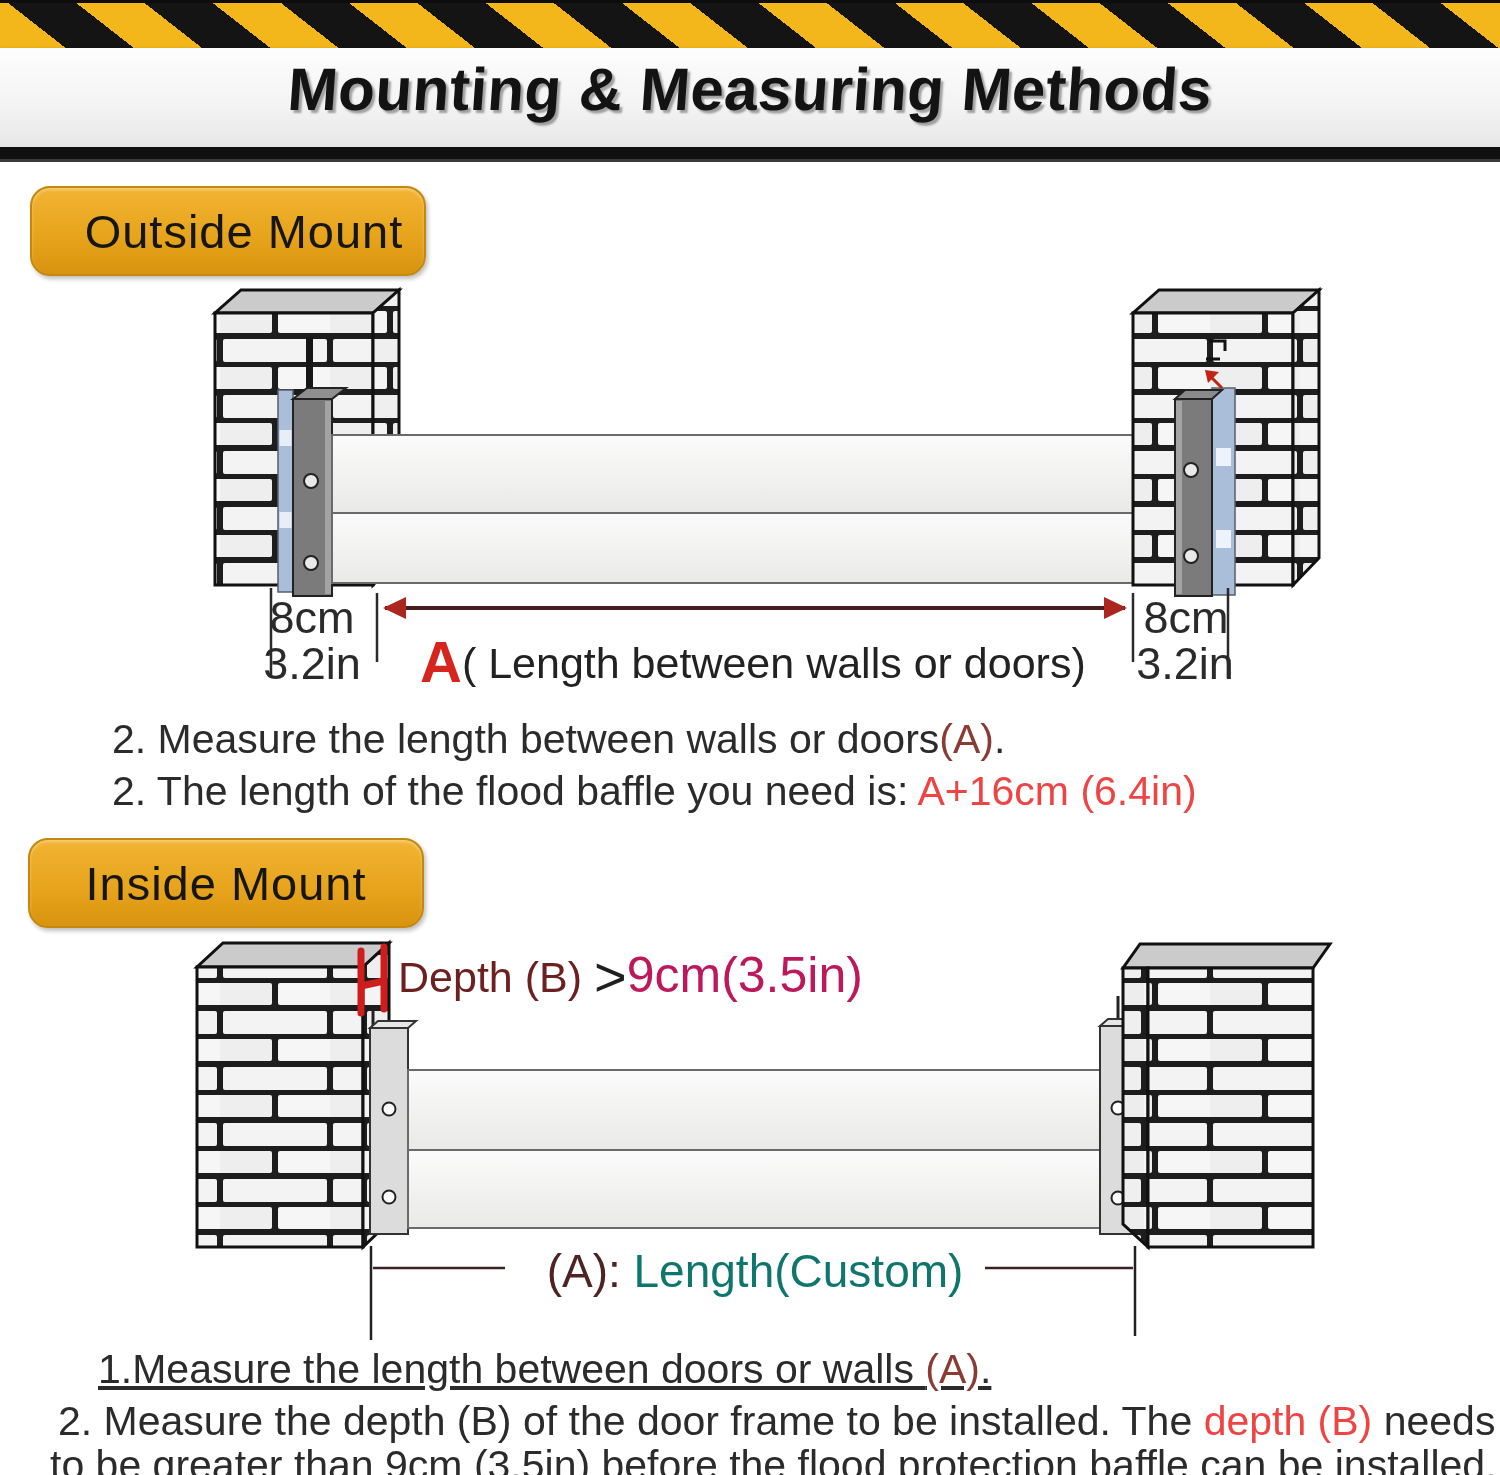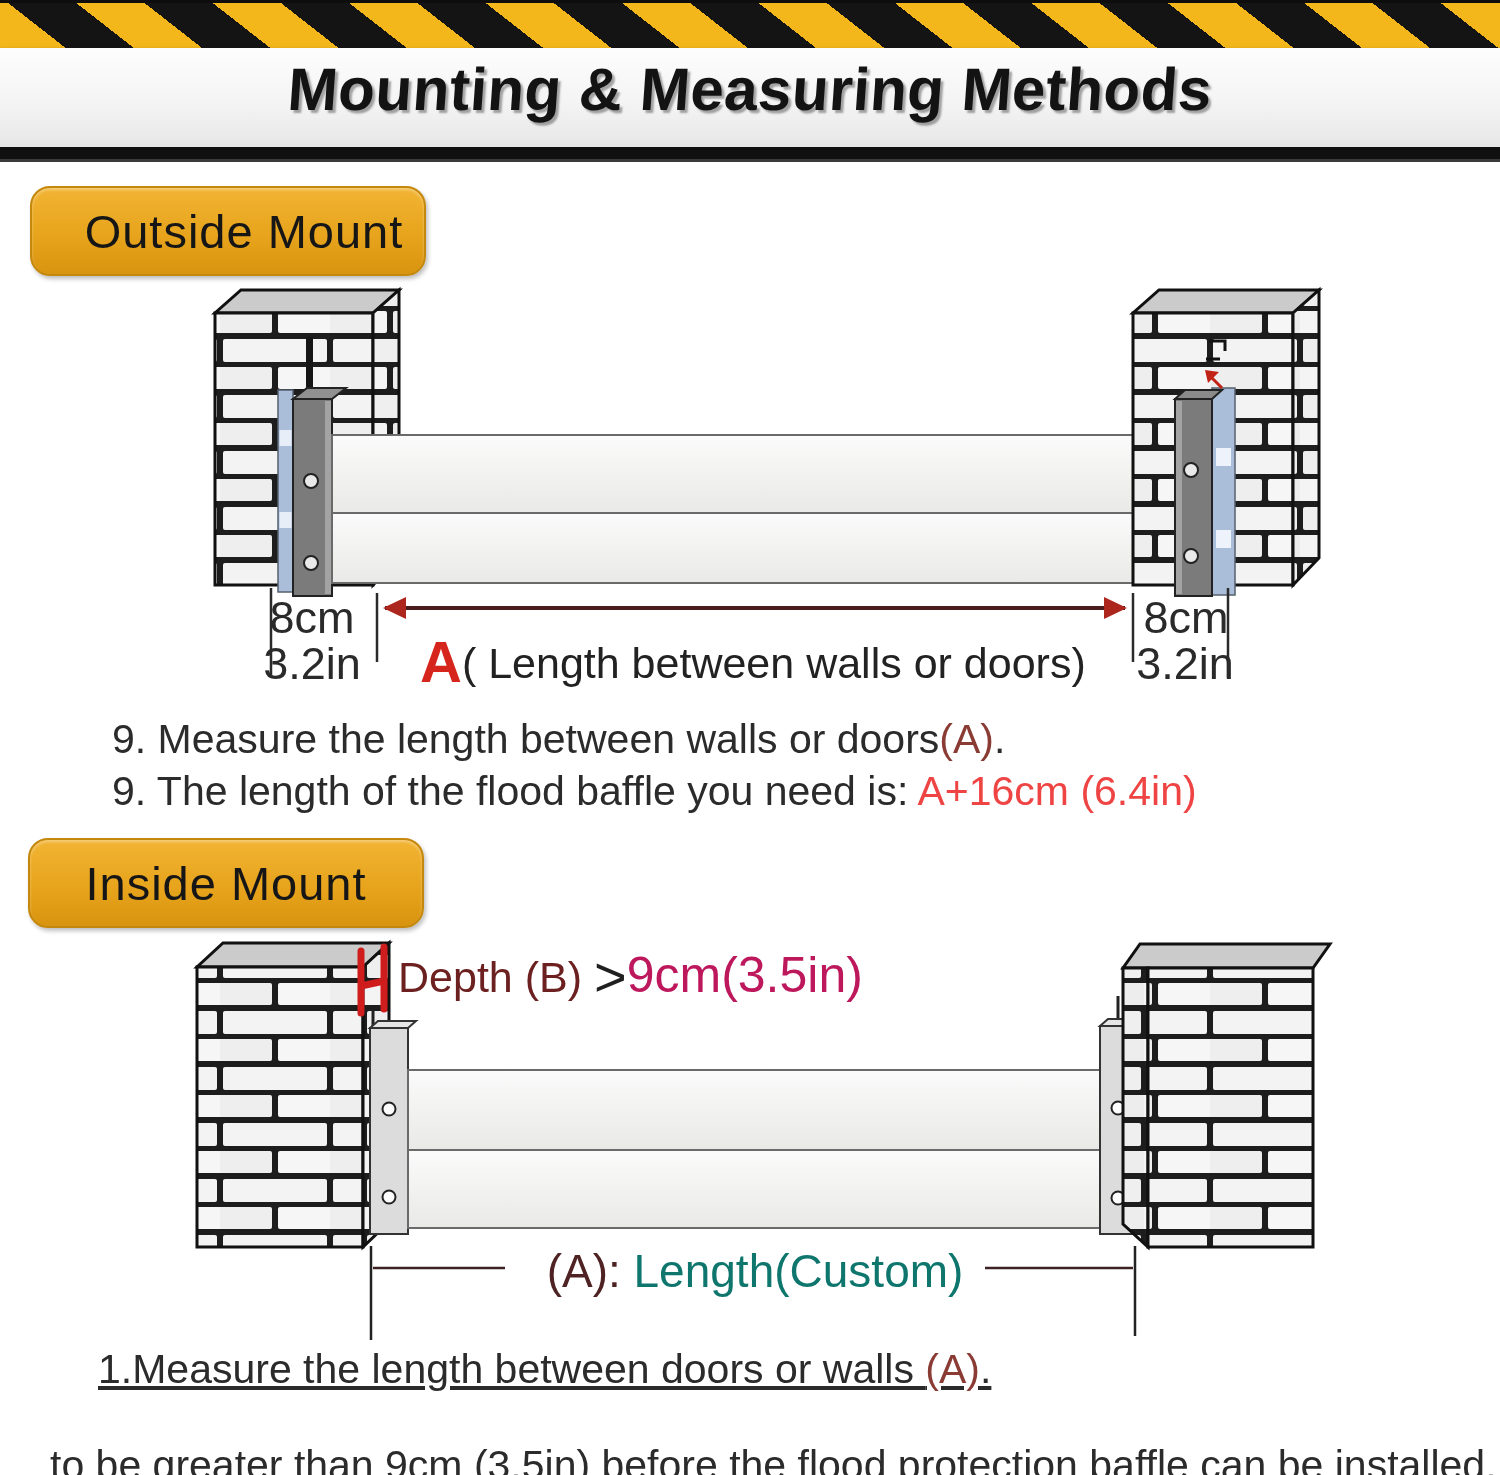--- a/index.html
+++ b/index.html
@@ -189,32 +189,35 @@
   <div class="ovl dim" style="left:252px;top:592px;width:120px;">8cm</div>
   <div class="ovl dim" style="left:244px;top:638px;width:136px;">3.2in</div>
   <div class="ovl dim" style="left:1136px;top:592px;width:100px;">8cm</div>
   <div class="ovl dim" style="left:1130px;top:638px;width:110px;">3.2in</div>
 
   <div class="ovl span-label" style="left:420px;top:628px;width:760px;">
     <span class="redA">A</span><span>( Length between walls or doors)</span>
   </div>
 
   <div class="ovl steps" style="left:112px;top:716px;">
-    <span>9. Measure the length between walls or doors</span><span class="em-soft">(A)</span><span>.</span>
+    <span>2. Measure the length between walls or doors</span><span class="em-soft">(A)</span><span>.</span>
   </div>
   <div class="ovl steps" style="left:112px;top:768px;">
-    <span>9. The length of the flood baffle you need is: </span><span class="em-maroon">A+16cm (6.4in)</span>
+    <span>2. The length of the flood baffle you need is: </span><span class="em-maroon">A+16cm (6.4in)</span>
   </div>
 
   <div class="ovl depth-label" style="left:398px;top:944px;">
     <span class="p1">Depth (B) </span><span class="gt">&gt;</span><span class="p2">9cm(3.5in)</span>
   </div>
 
   <div class="ovl inside-span" style="left:400px;top:1244px;width:710px;">
     <span class="a">(A):</span><span class="rest"> Length(Custom)</span>
   </div>
 
   <div class="ovl steps" style="left:98px;top:1346px;text-decoration:underline;">
     <span>1.Measure the length between doors or walls </span><span class="em-soft">(A)</span><span>.</span>
   </div>
+  <div class="ovl steps" style="left:58px;top:1398px;">
+    <span>2. Measure the depth (B) of the door frame to be installed. The </span><span class="em-maroon">depth (B)</span><span> needs</span>
+  </div>
   <div class="ovl steps" style="left:50px;top:1442px;">to be greater than 9cm (3.5in) before the flood protection baffle can be installed.</div>
 
 </div>
 
 </body></html>

